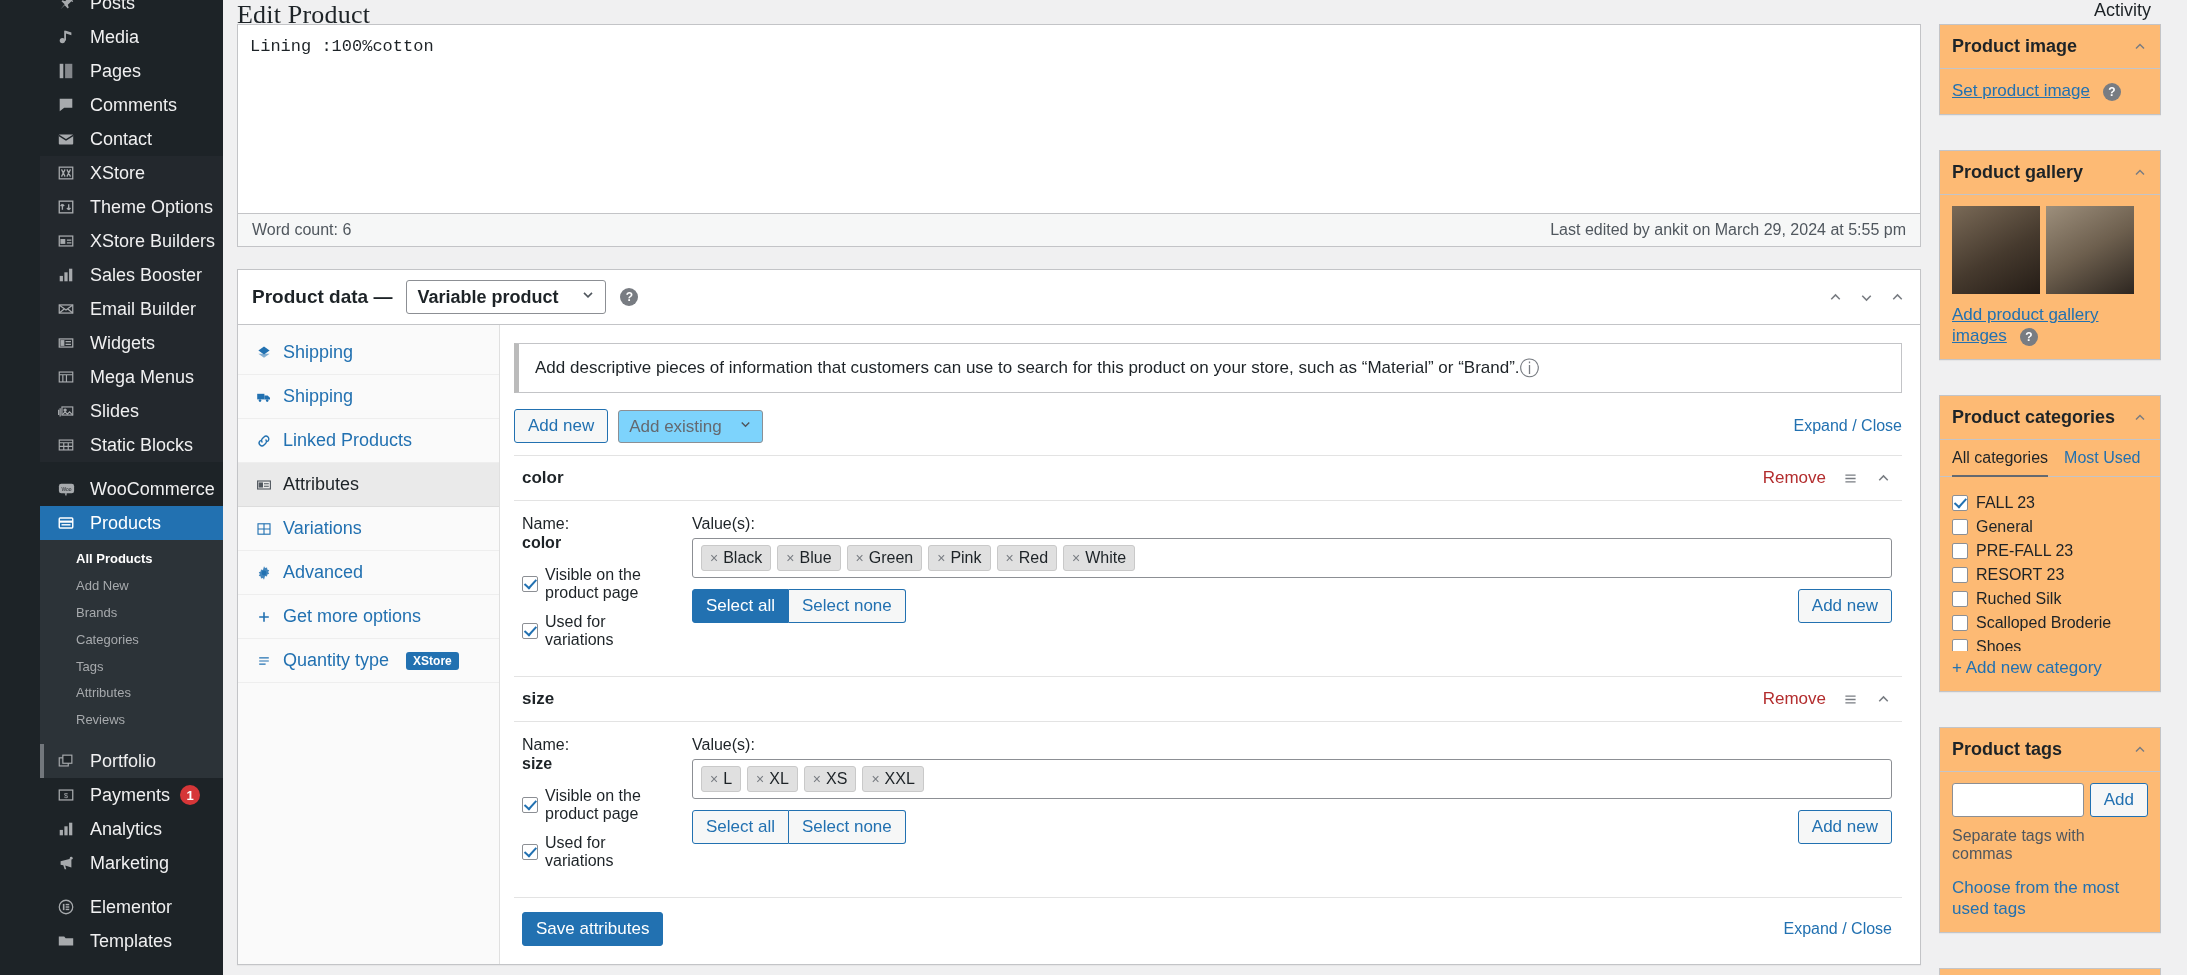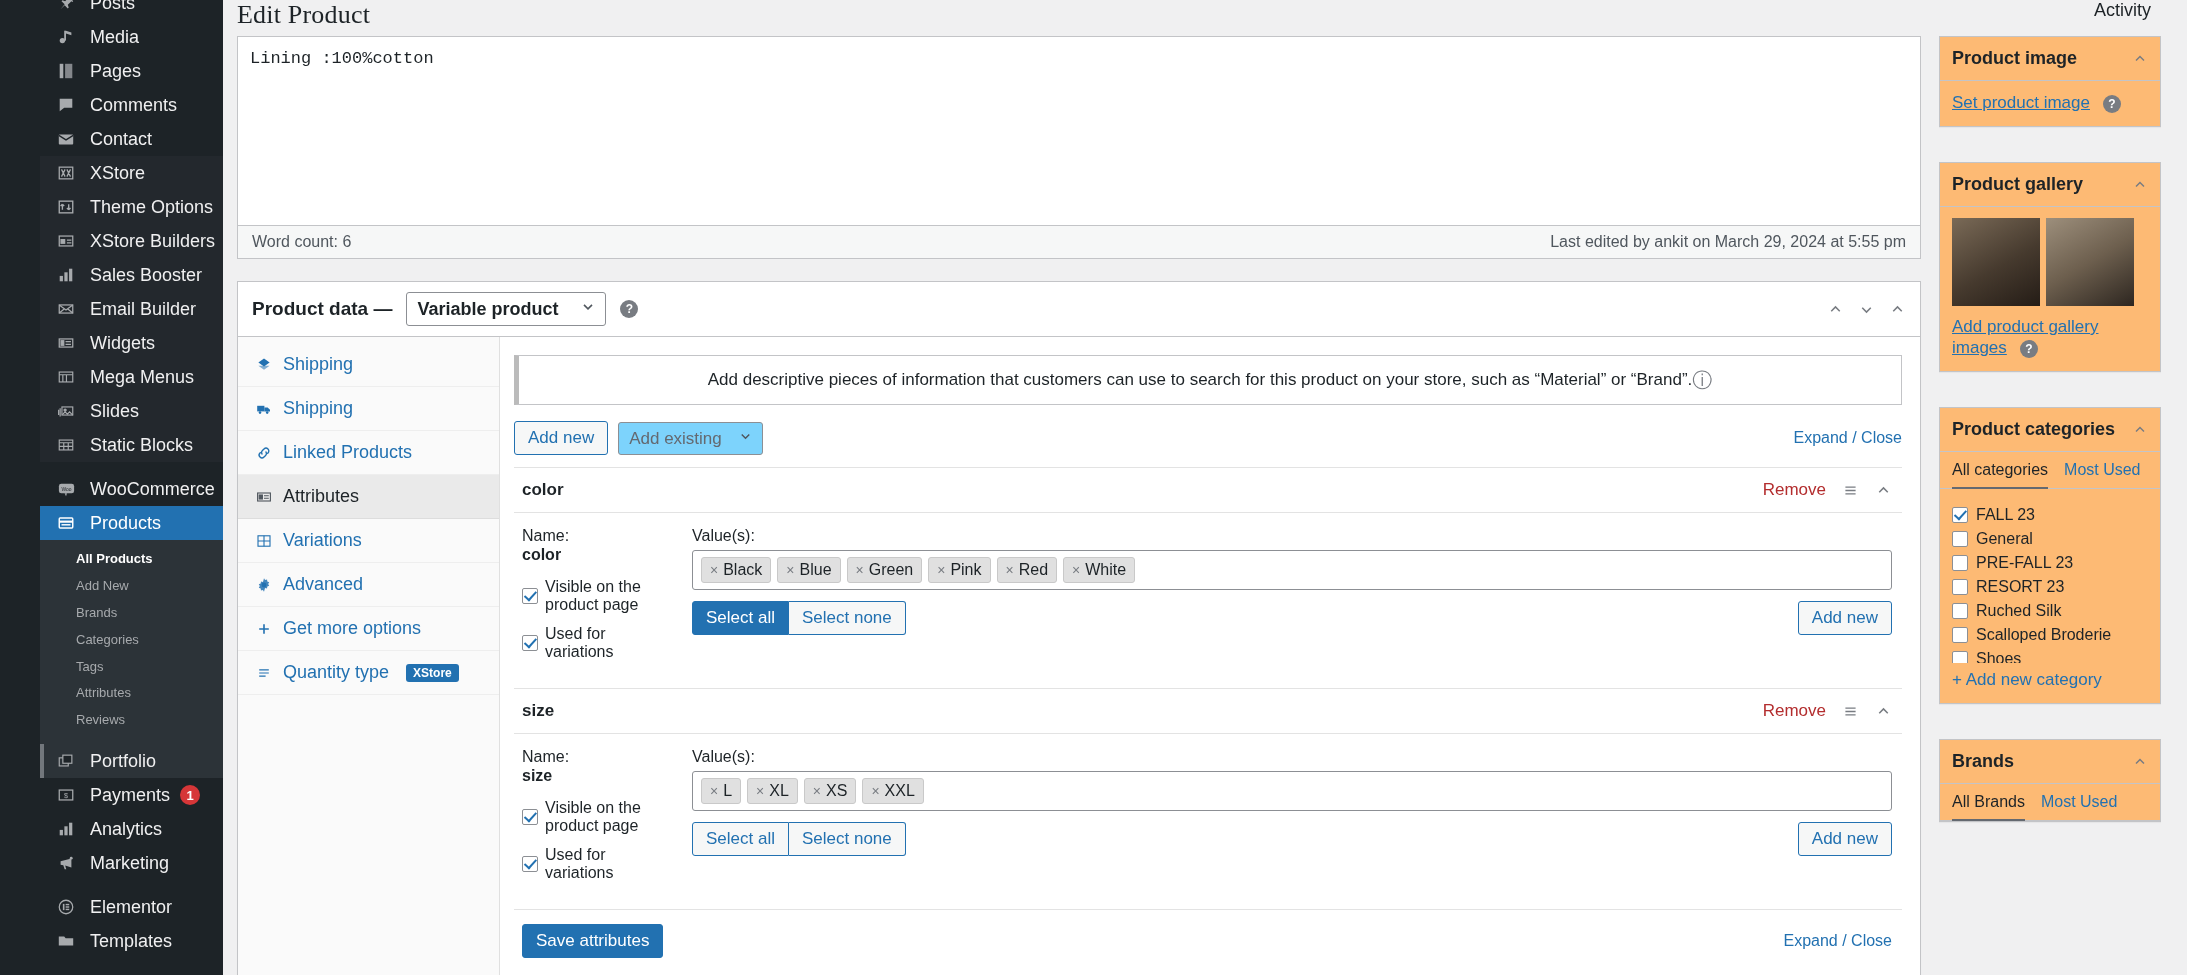--- a/index.html
+++ b/index.html
@@ -63,21 +63,21 @@
 
   
   .main {
     flex: 1 1 auto; position: relative;
     background: #f0f0f1; overflow: hidden;
   }
   .main-inner { padding: 0 26px 0 6px; }
 
   .topbar {
     display: flex; align-items: flex-start; justify-content: space-between;
-    padding: 0 10px 4px 8px; height: 36px;
+    padding: 0 10px 4px 8px; height: 24px;
   }
   .page-heading {
     font-size: 26px; font-weight: 400; color: #1d2327;
     font-family: "Liberation Serif", serif; letter-spacing: .2px;
   }
   .activity-link { font-size: 18px; color: #1d2327; }
 
   .content-cols { display: flex; gap: 18px; align-items: flex-start; }
   .col-left { flex: 1 1 auto; min-width: 0; padding-left: 8px;}
   .col-right { flex: 0 0 222px; }
@@ -149,21 +149,21 @@
   }
   .pd-tab.active .t-ico { color: #50575e; }
   .xstore-pill {
     background: #2271b1; color: #fff; font-size: 12px;
     padding: 2px 7px; border-radius: 3px; margin-left: 8px; font-weight: bold;
   }
 
   .pd-panel { flex: 1 1 auto; padding: 18px 18px 14px 14px; min-width: 0; }
 
   .notice-bar {
-    display: flex; align-items: center; justify-content: center;
+    display: flex; align-items: center; justify-content: flex-start;
     border: 1px solid #c3c4c7; border-left: 5px solid #bbb;
     background: #fff; padding: 14px 16px; margin-bottom: 16px;
     font-size: 17px; color: #1d2327;
   }
   .notice-close { color: #787c82; cursor: pointer; font-size: 20px; line-height:1; }
 
   .toolbar-row {
     display: flex; align-items: center; gap: 10px; margin-bottom: 12px;
     position: relative;
   }
@@ -897,20 +897,38 @@
                   <span class="cb"></span>
                   <span>Shoes</span>
                 </div>
 
             </div>
             <div class="side-body" style="padding-top:6px">
               <span class="link-nu">+ Add new category</span>
             </div>
           </div>
 
+          <div class="side-box">
+            <div class="side-head">
+              <span class="side-title">Product tags</span>
+              <span class="chev-ico">
+                  <svg width="16" height="16" viewBox="0 0 20 20" fill="none" stroke="currentColor" stroke-width="1.8">
+                    <path d="M5 12l5-5 5 5"></path>
+                  </svg>
+                </span>
+            </div>
+            <div class="side-body">
+              <div class="tag-row">
+                <input class="tag-input" value="" style="">
+                <button class="btn">Add</button>
+              </div>
+              <div class="muted" style="margin-bottom:14px">Separate tags with commas</div>
+              <span class="link-nu">Choose from the most used tags</span>
+            </div>
+          </div>
 
           <div class="side-box">
             <div class="side-head">
               <span class="side-title">Brands</span>
               <span class="chev-ico">
                   <svg width="16" height="16" viewBox="0 0 20 20" fill="none" stroke="currentColor" stroke-width="1.8">
                     <path d="M5 12l5-5 5 5"></path>
                   </svg>
                 </span>
             </div>

